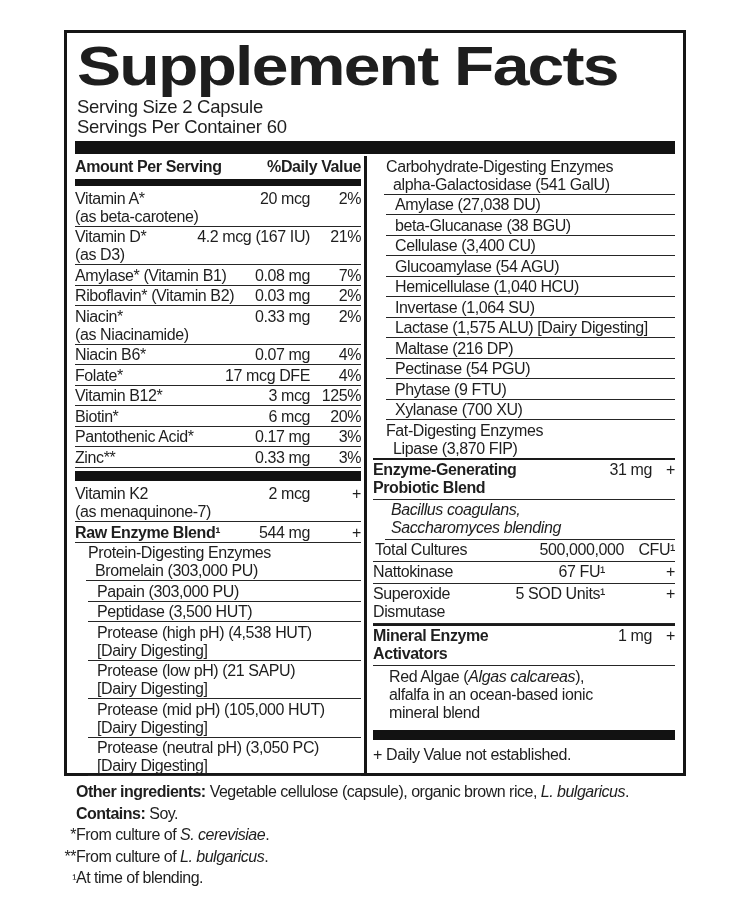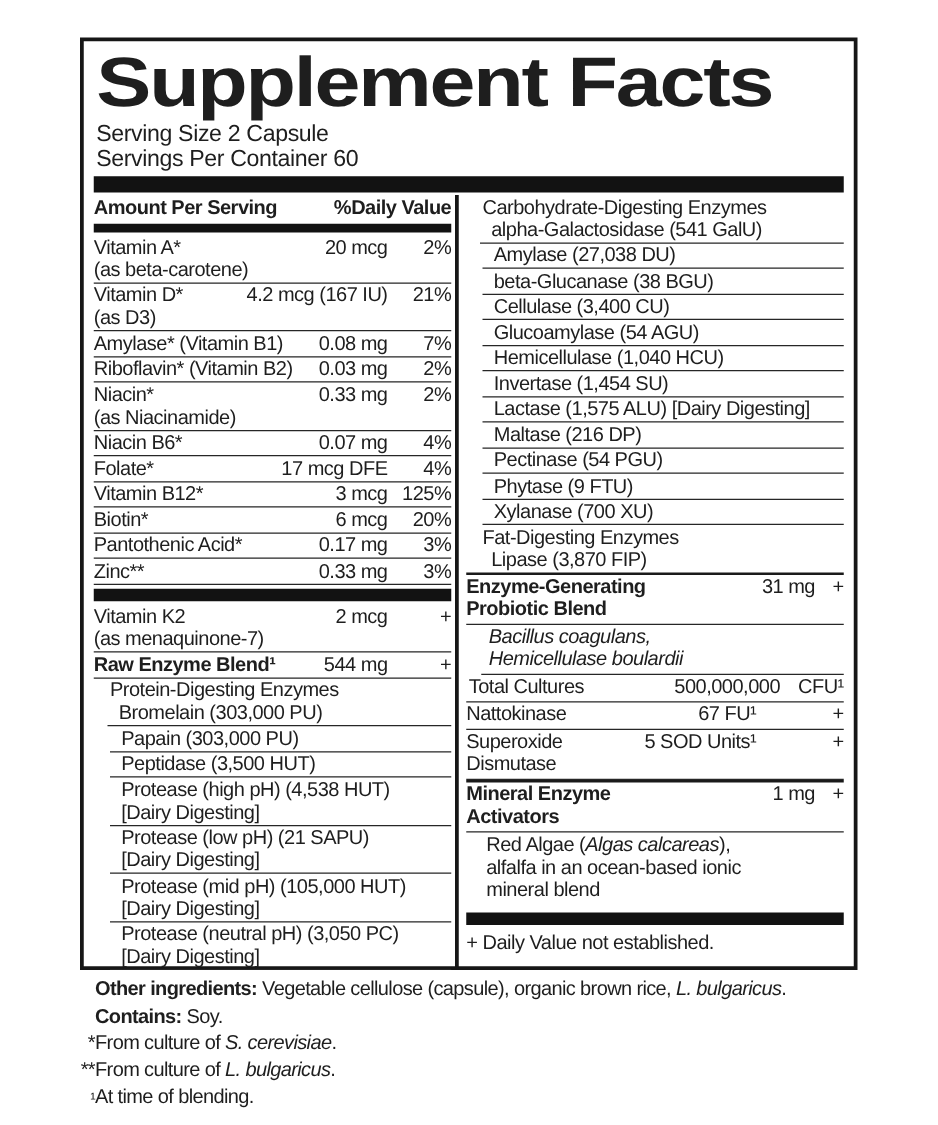--- a/index.html
+++ b/index.html
@@ -1,16 +1,16 @@
 <!DOCTYPE html>
 <html><head>
 <meta charset="utf-8">
 <style>
   html,body{margin:0;padding:0;background:#ffffff;}
-  .page{position:relative;width:750px;height:900px;background:#ffffff;
+  .page{position:relative;width:686px;height:900px;background:#ffffff;
         font-family:"Liberation Sans",sans-serif;color:#1e1e1e;overflow:hidden;}
   .box{position:absolute;left:64px;top:30px;width:622px;height:746px;
        border:3px solid #161616;box-sizing:border-box;padding:2px 8px 0 8px;}
   .title{font-size:56px;line-height:58px;font-weight:bold;letter-spacing:-1.5px;
          white-space:nowrap;transform:scaleX(1.18);transform-origin:0 50%;margin:2px 0 2px 2px;}
   .serv{font-size:18.5px;line-height:20px;letter-spacing:-0.3px;margin-left:2px;}
   .serv .val{margin-left:5px;}
   .bar{background:#121212;}
   .bar-top{height:13px;margin-top:4px;}
   .bar-head{height:7px;margin:1px 0 2px 0;}
@@ -265,21 +265,21 @@
               <div>Glucoamylase (54 AGU)</div>
               <div></div>
             </div>
 
             <div class="eitem">
               <div>Hemicellulase (1,040 HCU)</div>
               <div></div>
             </div>
 
             <div class="eitem">
-              <div>Invertase (1,454 SU)</div>
+              <div>Invertase (1,064 SU)</div>
               <div></div>
             </div>
 
             <div class="eitem">
               <div>Lactase (1,575 ALU) [Dairy Digesting]</div>
               <div></div>
             </div>
 
             <div class="eitem">
               <div>Maltase (216 DP)</div>
@@ -311,21 +311,21 @@
           <div class="bn">
             <div>Enzyme-Generating</div>
             <div>Probiotic Blend</div>
           </div>
           <span class="amt">31 mg</span>
           <span class="dvr">+</span>
         </div>
 
         <div class="species">
           <div>Bacillus coagulans,</div>
-          <div>Hemicellulase boulardii</div>
+          <div>Saccharomyces blending</div>
         </div>
 
         <div class="tcrow">
           <span class="tnm">Total Cultures</span>
           <span class="tamt">500,000,000</span>
           <span class="tunit">CFU¹</span>
         </div>
 
         <div class="nrow">
           <div class="n2">

